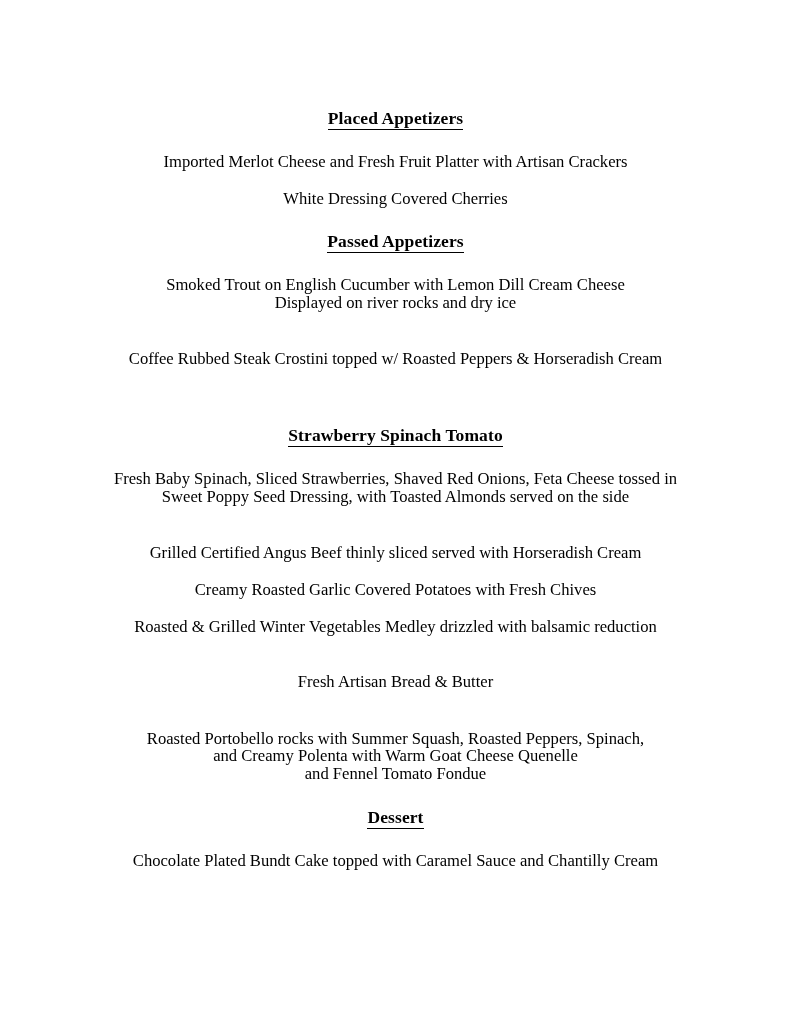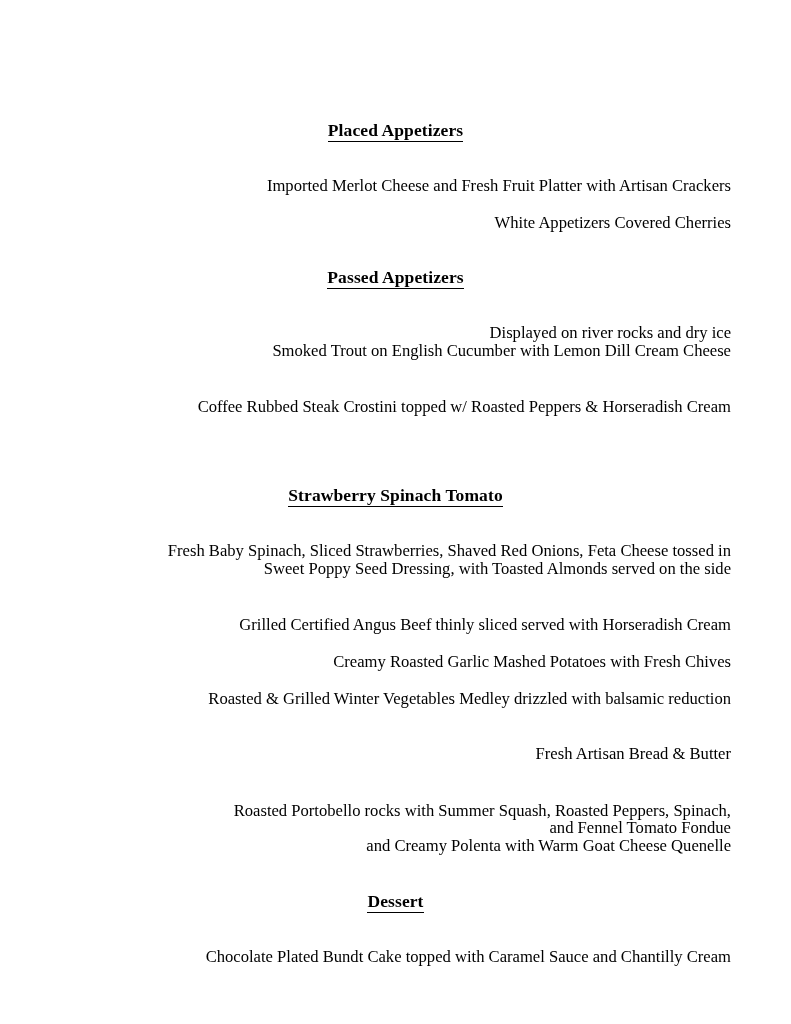--- a/index.html
+++ b/index.html
@@ -30,30 +30,30 @@
   .block {
     text-align: center;
   }
   
   .heading {
     text-align: center;
     font-size: 17.5px;
     font-weight: bold;
     line-height: 1.18;
     letter-spacing: 0.1px;
-    margin: 16px;
+    margin: 4px;
   }
   .heading .h-text {
     display: inline-block;
     border-bottom: 1.6px solid #000;
     padding-bottom: 0.5px;
   }
   
   .item {
-    text-align: right;
+    text-align: center;
     font-size: 16.6px;
     font-weight: normal;
     line-height: 1.06;
     margin: 0;
   }
   .item .line {
     display: block;
     white-space: nowrap;
   }
   .gap-md { height: 19px; }
@@ -66,65 +66,65 @@
 
 <div class="page">
   <div class="menu" id="menu-root">
       <div class="heading block"><span class="h-text">Placed Appetizers</span></div>
       <div class="gap-hd"></div>
       <div class="item block">
         <span class="line">Imported Merlot Cheese and Fresh Fruit Platter with Artisan Crackers</span>
       </div>
       <div class="gap-md"></div>
       <div class="item block">
-        <span class="line">White Appetizers Covered Cherries</span>
+        <span class="line">White Dressing Covered Cherries</span>
       </div>
       <div class="gap-lg"></div>
       <div class="heading block"><span class="h-text">Passed Appetizers</span></div>
       <div class="gap-hd"></div>
       <div class="item block">
+        <span class="line">Smoked Trout on English Cucumber with Lemon Dill Cream Cheese</span>
         <span class="line">Displayed on river rocks and dry ice</span>
-        <span class="line">Smoked Trout on English Cucumber with Lemon Dill Cream Cheese</span>
       </div>
       <div class="gap-md"></div>
       <div class="gap-md"></div>
       <div class="item block">
         <span class="line">Coffee Rubbed Steak Crostini topped w/ Roasted Peppers &amp; Horseradish Cream</span>
       </div>
       <div class="gap-xl"></div>
       <div class="heading block"><span class="h-text">Strawberry Spinach Tomato</span></div>
       <div class="gap-hd"></div>
       <div class="item block">
         <span class="line">Fresh Baby Spinach, Sliced Strawberries, Shaved Red Onions, Feta Cheese tossed in</span>
         <span class="line">Sweet Poppy Seed Dressing, with Toasted Almonds served on the side</span>
       </div>
       <div class="gap-lg"></div>
       <div class="gap-hd"></div>
       <div class="item block">
         <span class="line">Grilled Certified Angus Beef thinly sliced served with Horseradish Cream</span>
       </div>
       <div class="gap-md"></div>
       <div class="item block">
-        <span class="line">Creamy Roasted Garlic Mashed Potatoes with Fresh Chives</span>
+        <span class="line">Creamy Roasted Garlic Covered Potatoes with Fresh Chives</span>
       </div>
       <div class="gap-md"></div>
       <div class="item block">
         <span class="line">Roasted &amp; Grilled Winter Vegetables Medley drizzled with balsamic reduction</span>
       </div>
       <div class="gap-md"></div>
       <div class="gap-md"></div>
       <div class="item block">
         <span class="line">Fresh Artisan Bread &amp; Butter</span>
       </div>
       <div class="gap-lg"></div>
       <div class="gap-hd"></div>
       <div class="item block">
         <span class="line">Roasted Portobello rocks with Summer Squash, Roasted Peppers, Spinach,</span>
+        <span class="line">and Creamy Polenta with Warm Goat Cheese Quenelle</span>
         <span class="line">and Fennel Tomato Fondue</span>
-        <span class="line">and Creamy Polenta with Warm Goat Cheese Quenelle</span>
       </div>
       <div class="gap-lg"></div>
       <div class="heading block"><span class="h-text">Dessert</span></div>
       <div class="gap-hd"></div>
       <div class="item block">
         <span class="line">Chocolate Plated Bundt Cake topped with Caramel Sauce and Chantilly Cream</span>
       </div>
     </div>
 </div>
 

